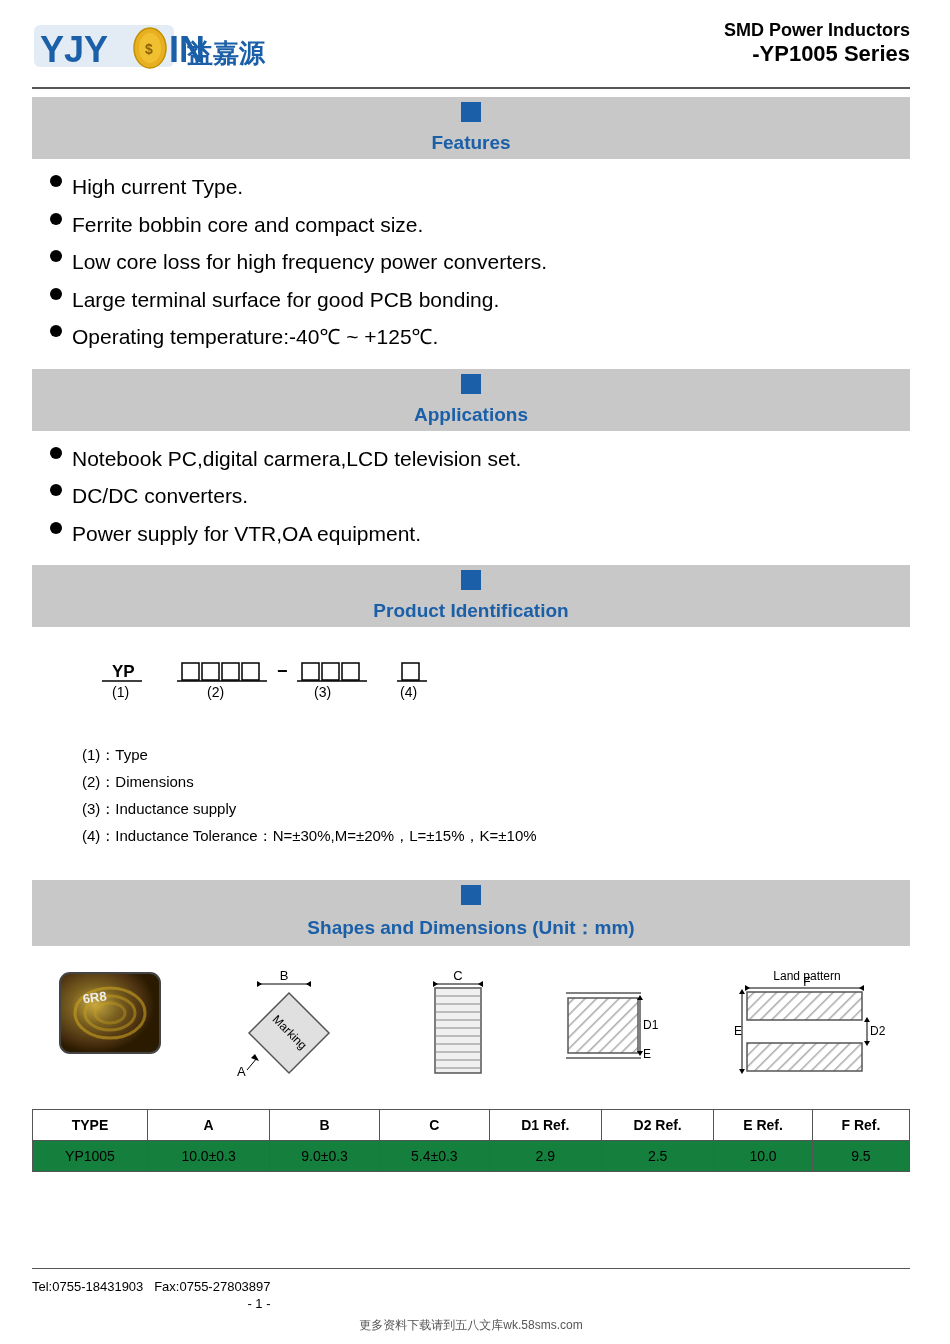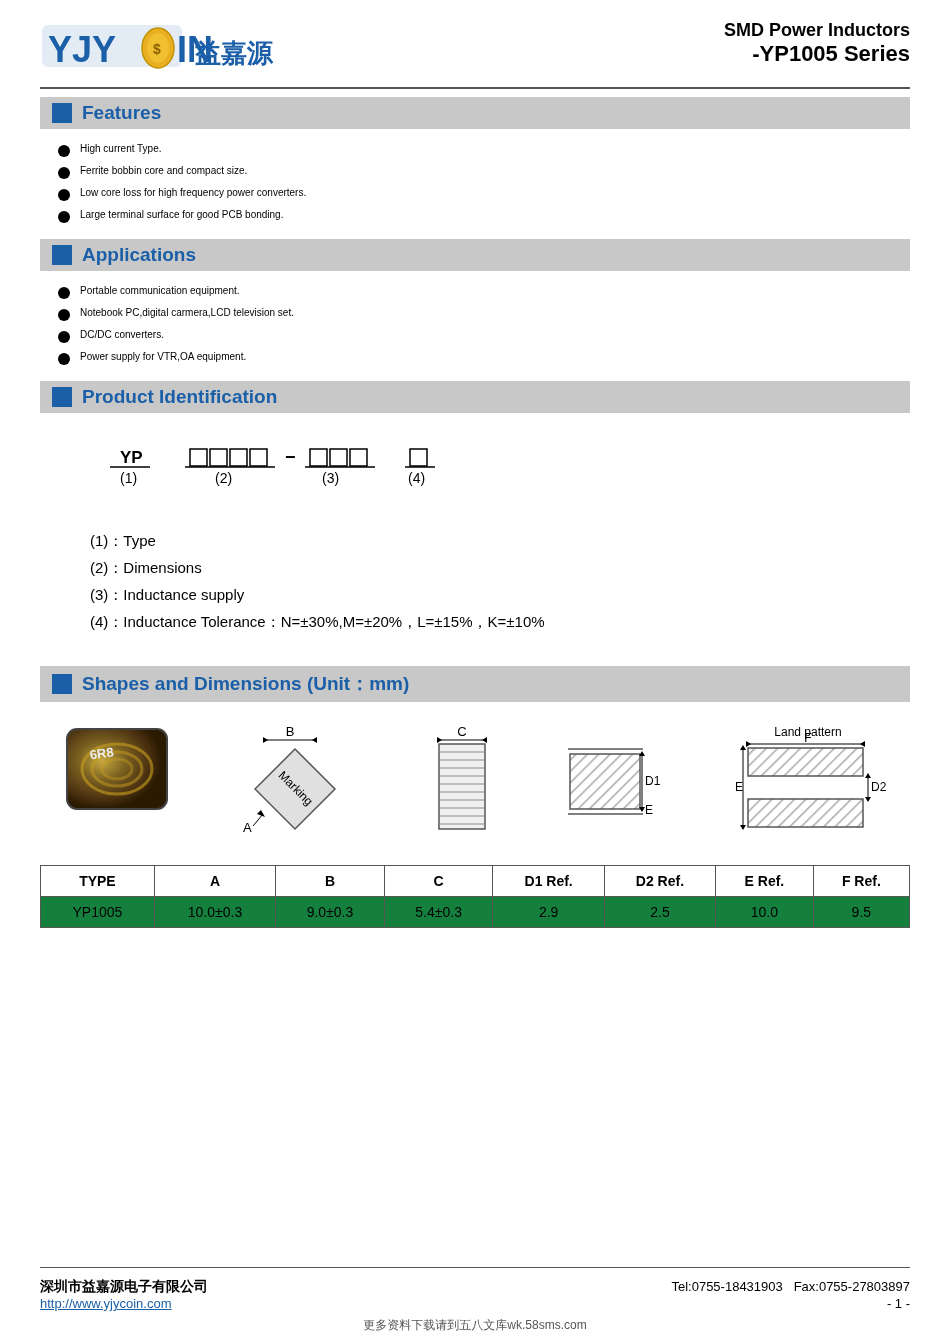--- a/index.html
+++ b/index.html
@@ -9,21 +9,21 @@
       background: #fff;
       color: #000;
       width: 950px;
       min-height: 1344px;
       padding: 0;
     }
 
     .page {
       width: 950px;
       min-height: 1344px;
-      padding: 20px 40px 10px 40px;
+      padding: 20px 40px 10px 32px;
       display: flex;
       flex-direction: column;
     }
 
     
     .header {
       display: flex;
       justify-content: space-between;
       align-items: flex-start;
       margin-bottom: 12px;
@@ -55,20 +55,21 @@
     }
 
     
     .section-bar {
       background: #c8c8c8;
       padding: 5px 12px;
       display: flex;
       align-items: center;
       gap: 10px;
       margin-bottom: 8px;
+      flex-direction: column;
     }
     .section-bar .blue-square {
       width: 20px;
       height: 20px;
       background: #1a5fa8;
       display: inline-block;
       flex-shrink: 0;
     }
     .section-bar .section-title {
       font-size: 19px;
@@ -79,21 +80,21 @@
     
     .bullet-list {
       list-style: none;
       margin: 4px 0 10px 18px;
     }
     .bullet-list li {
       display: flex;
       align-items: flex-start;
       gap: 10px;
       margin-bottom: 6px;
-      font-size: 10px;
+      font-size: 21px;
       line-height: 1.5;
     }
     .bullet-list li .dot {
       width: 12px;
       height: 12px;
       background: #000;
       border-radius: 50%;
       flex-shrink: 0;
       margin-top: 4px;
     }
@@ -201,31 +202,31 @@
         <span>Ferrite bobbin core and compact size.</span>
       </li>
     <li>
         <span class="dot"></span>
         <span>Low core loss for high frequency power converters.</span>
       </li>
     <li>
         <span class="dot"></span>
         <span>Large terminal surface for good PCB bonding.</span>
       </li>
+    <li>
+        <span class="dot"></span>
+        <span>Operating temperature:-40℃  ~ +125℃.</span>
+      </li>
   </ul>
 
   <div class="section-bar">
     <span class="blue-square"></span>
     <span class="section-title">Applications</span>
   </div>
   <ul class="bullet-list">
-    <li>
-        <span class="dot"></span>
-        <span>Portable communication equipment.</span>
-      </li>
     <li>
         <span class="dot"></span>
         <span>Notebook PC,digital carmera,LCD television set.</span>
       </li>
     <li>
         <span class="dot"></span>
         <span>DC/DC converters.</span>
       </li>
     <li>
         <span class="dot"></span>
@@ -419,24 +420,20 @@
         <td>2.9</td>
         <td>2.5</td>
         <td>10.0</td>
         <td>9.5</td>
       </tr>
     </tbody>
   </table>
 
   <div style="margin-top: auto; padding-top: 16px;">
     <div class="footer">
-      <div class="footer-left">
-        <div class="company-name">深圳市益嘉源电子有限公司</div>
-        <div class="website" style="cursor:pointer; color:#1a5fa8; text-decoration:underline;">http://www.yjycoin.com</div>
-      </div>
       <div class="footer-right">
         <span>Tel:0755-18431903</span>&nbsp;&nbsp;
         <span>Fax:0755-27803897</span>
         <div style="text-align:right; margin-top:2px;">- 1 -</div>
       </div>
     </div>
     <div class="footer-center">更多资料下载请到五八文库wk.58sms.com</div>
   </div>
 
 </div>

